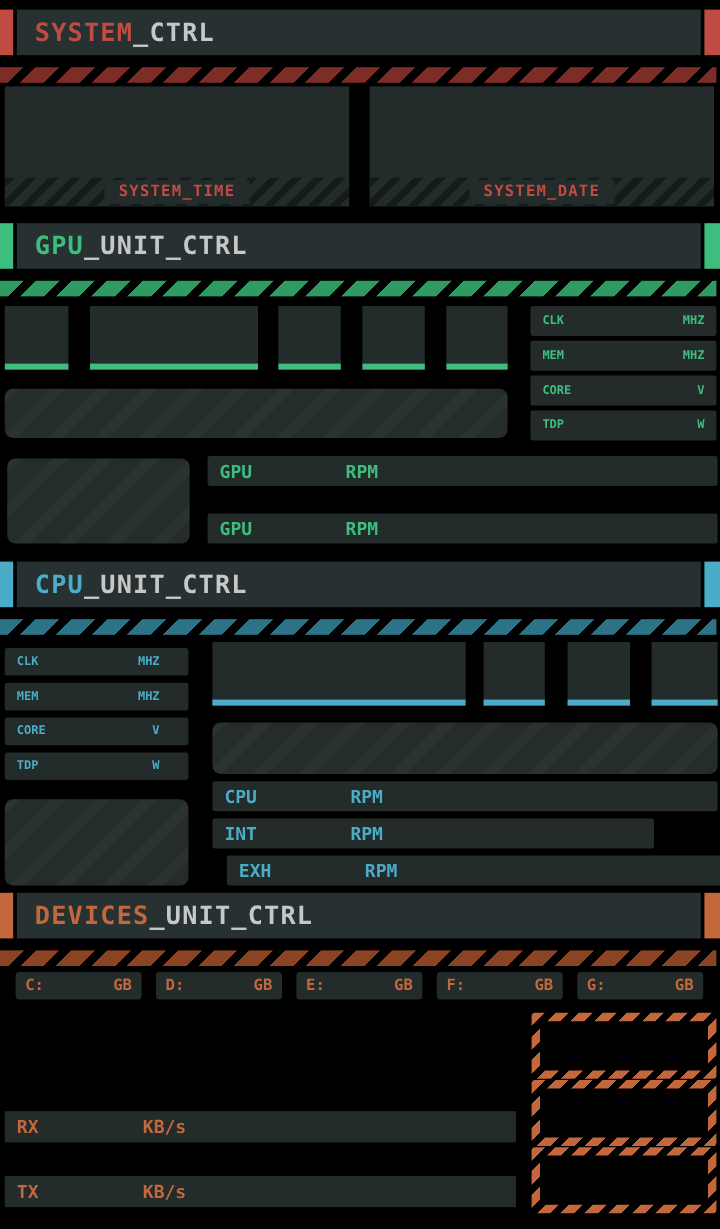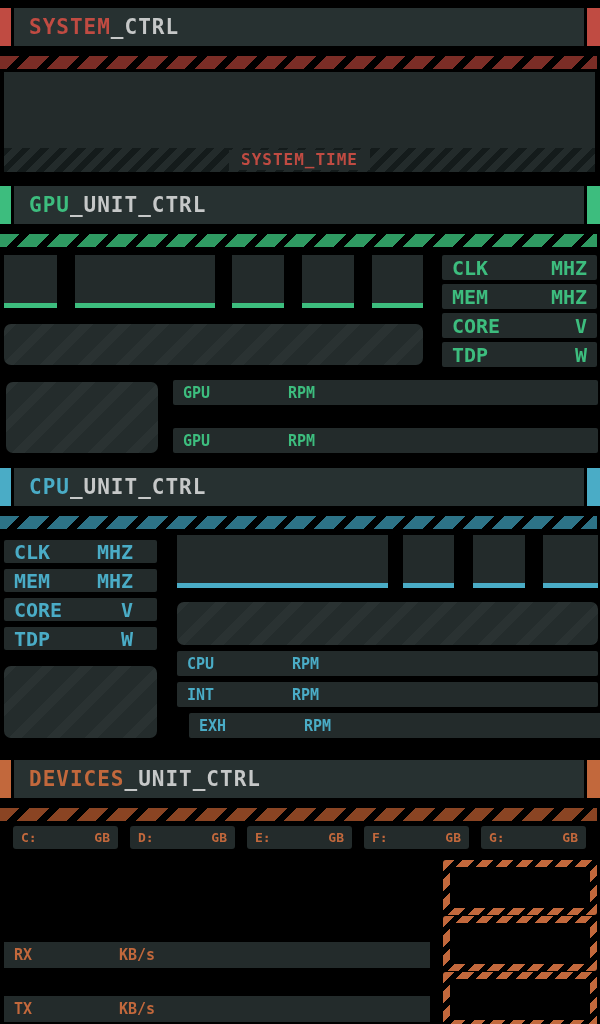--- a/index.html
+++ b/index.html
@@ -40,36 +40,36 @@
   
   .panels { display:flex; gap:17px; margin:3px 5px 0 4px; }
   .panel { flex:1; height:100px; background:var(--panel,#232b2b); position:relative; }
   .panel-strip {
     position:absolute; left:0; right:0; bottom:0; height:24px;
     background:repeating-linear-gradient(135deg,#141b1b 0 6px,transparent 6px 13px);
     display:flex; align-items:center; justify-content:center;
   }
   .panel-label {
     background:var(--panel,#232b2b); color:var(--red,#c04b42);
-    font-size:16px; letter-spacing:1px; padding:2px 12px; line-height:16px;
+    font-size:13px; letter-spacing:1px; padding:2px 12px; line-height:16px;
   }
 
   
   .vbox { background:var(--panel,#232b2b); position:absolute; height:53px; top:2px; }
   .vbox.green { border-bottom:5px solid var(--green,#3dbd7e); }
   .vbox.cyan  { border-bottom:5px solid var(--cyan,#4aacc6); }
   .striped {
     position:absolute; border-radius:7px;
     background:repeating-linear-gradient(135deg,#2a3232 0 9px,#242c2c 9px 27px);
   }
   .stat-row {
     position:absolute; left:0; right:0; height:25px;
     background:var(--panel,#232b2b); border-radius:2px;
     display:flex; align-items:center; justify-content:space-between;
-    font-size:20px; padding:0 10px;
+    font-size:10px; padding:0 10px;
   }
   .stat-row.u24 { padding-right:24px; }
   .green-t { color:var(--green,#3dbd7e); }
   .cyan-t  { color:var(--cyan,#4aacc6); }
   .fan-row {
     position:absolute; height:25px; background:var(--panel,#232b2b); border-radius:2px;
     display:grid; grid-template-columns:105px 62px 1fr; align-items:center;
     font-size:15px; padding-left:10px;
   }
   .bar-track { height:8px; margin-right:10px; position:relative; }
@@ -126,20 +126,25 @@
     <div class="hdr-cap right"></div>
   </div>
   <div class="divider red"></div>
 
   <div class="panels">
     <div class="panel">
       <div class="panel-strip">
         <span class="panel-label">SYSTEM_TIME</span>
       </div>
     </div>
+    <div class="panel">
+      <div class="panel-strip">
+        <span class="panel-label">SYSTEM_DATE</span>
+      </div>
+    </div>
   </div>
 
   <div class="hdr green" style="margin-top:14px;">
     <div class="hdr-cap"></div>
     <div class="hdr-bar">
       <span class="accent">GPU</span>
         <span class="rest">_UNIT_CTRL</span>
     </div>
     <div class="hdr-cap right"></div>
   </div>
@@ -222,33 +227,33 @@
     <div class="vbox cyan" style="left:543px;width:55px;top:0;"></div>
 
     <div class="striped" style="left:177px;top:67px;width:421px;height:43px;"></div>
     <div class="striped" style="left:4px;top:131px;width:153px;height:72px;"></div>
 
     <div class="fan-row" style="left:177px;top:116px;width:421px;">
       <span class="cyan-t">CPU</span>
       <span class="cyan-t">RPM</span>
       <span></span>
     </div>
-    <div class="fan-row" style="left:177px;top:147px;width:421px;">
+    <div class="fan-row" style="left:177px;top:147px;width:368px;">
       <span class="cyan-t">INT</span>
       <span class="cyan-t">RPM</span>
       <span></span>
     </div>
     <div class="fan-row" style="left:189px;top:178px;width:421px;">
       <span class="cyan-t">EXH</span>
       <span class="cyan-t">RPM</span>
       <span></span>
     </div>
   </div>
 
-  <div class="hdr orange" style="margin-top:16px;">
+  <div class="hdr orange" style="margin-top:0;">
     <div class="hdr-cap"></div>
     <div class="hdr-bar">
       <span class="accent">DEVICES</span>
         <span class="rest">_UNIT_CTRL</span>
     </div>
     <div class="hdr-cap right"></div>
   </div>
   <div class="divider orange"></div>
 
   <div class="drive-row">

